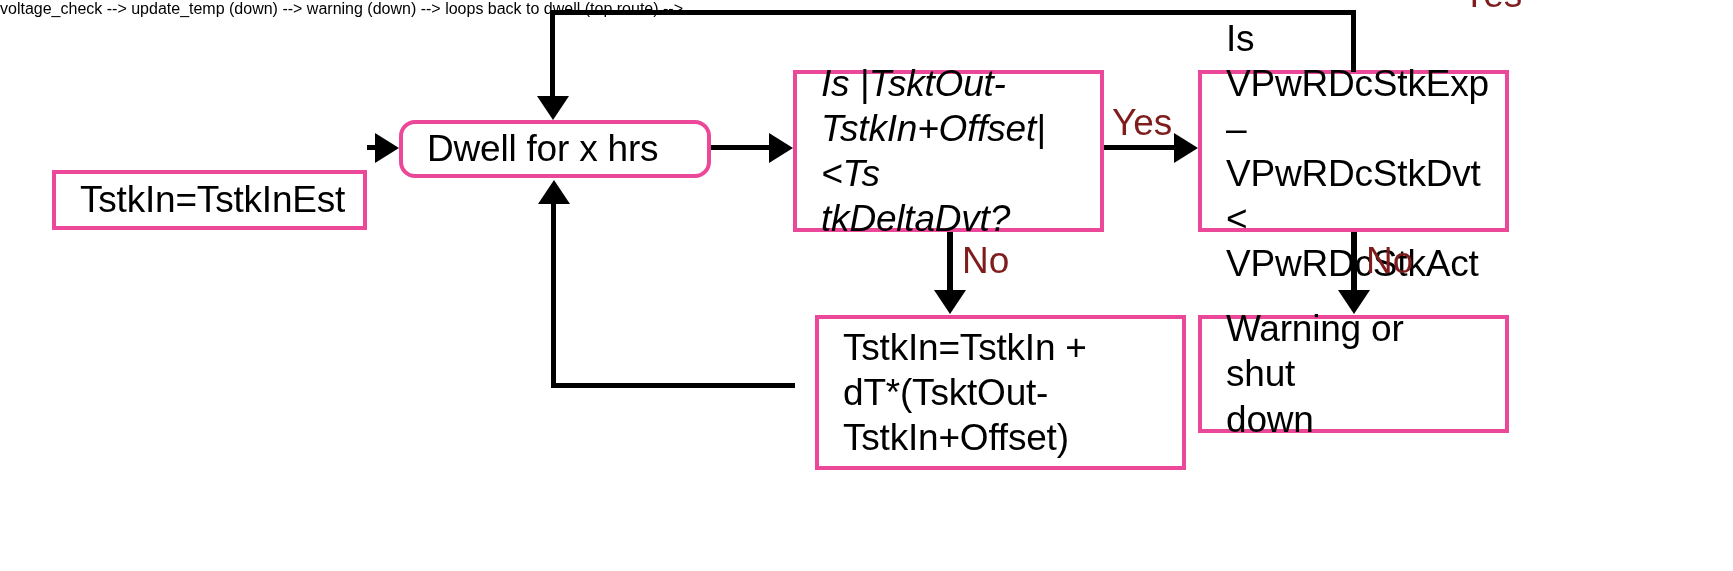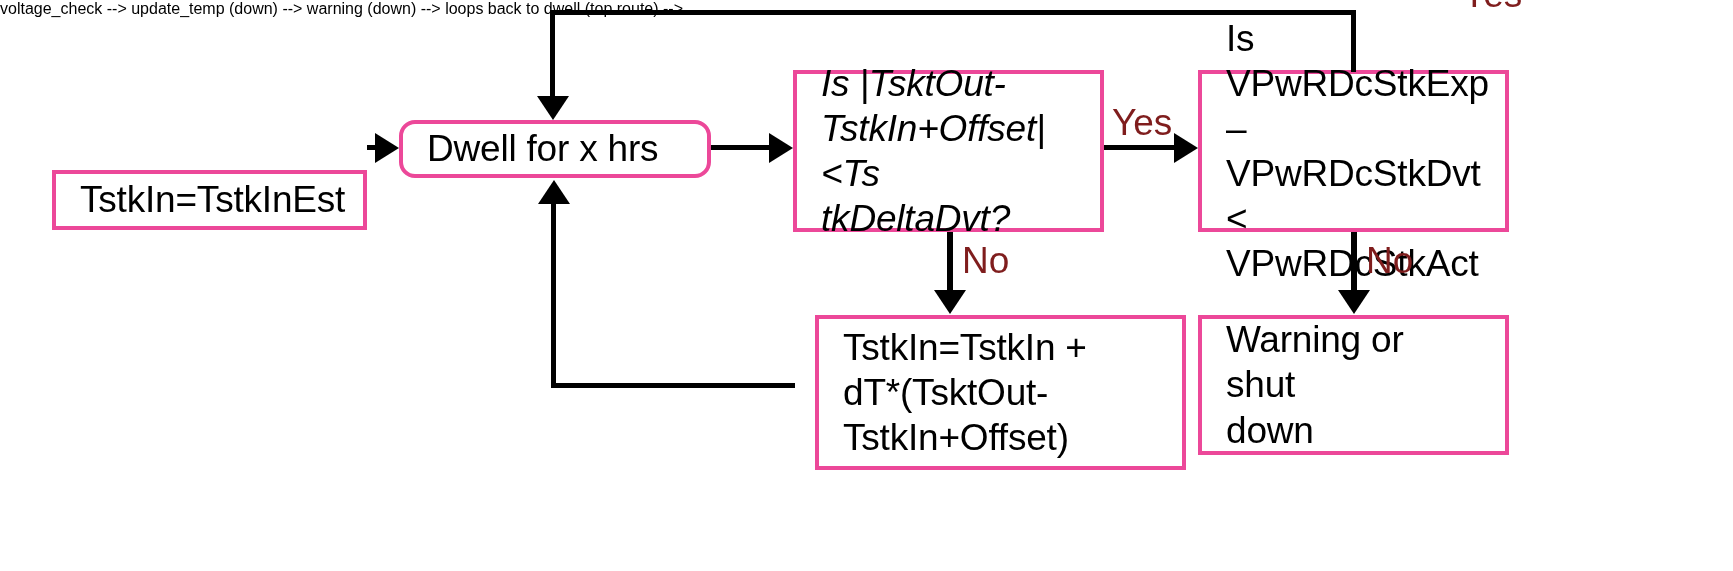--- a/index.html
+++ b/index.html
@@ -98,21 +98,21 @@
 – VPwRDcStkDvt
 &lt; VPwRDcStkAct</span>
   </div>
 
   <div class="node" style="left:793px; top:315px; width:371px; height:155px;margin-left:22px;">
     <span class="txt">TstkIn=TstkIn +
 dT*(TsktOut-
 TstkIn+Offset)</span>
   </div>
 
-  <div class="node" style="left:1198px; top:315px; width:311px; height:140px;">
+  <div class="node" style="left:1198px; top:315px; width:311px; height:118px;">
     <span class="txt">Warning or shut
 down</span>
   </div>
 
   
 
   
   <div class="hline" style="left:367px; top:145px; width:10px;"></div>
   <div class="arrow right" style="left:375px; top:133px;"></div>
 

